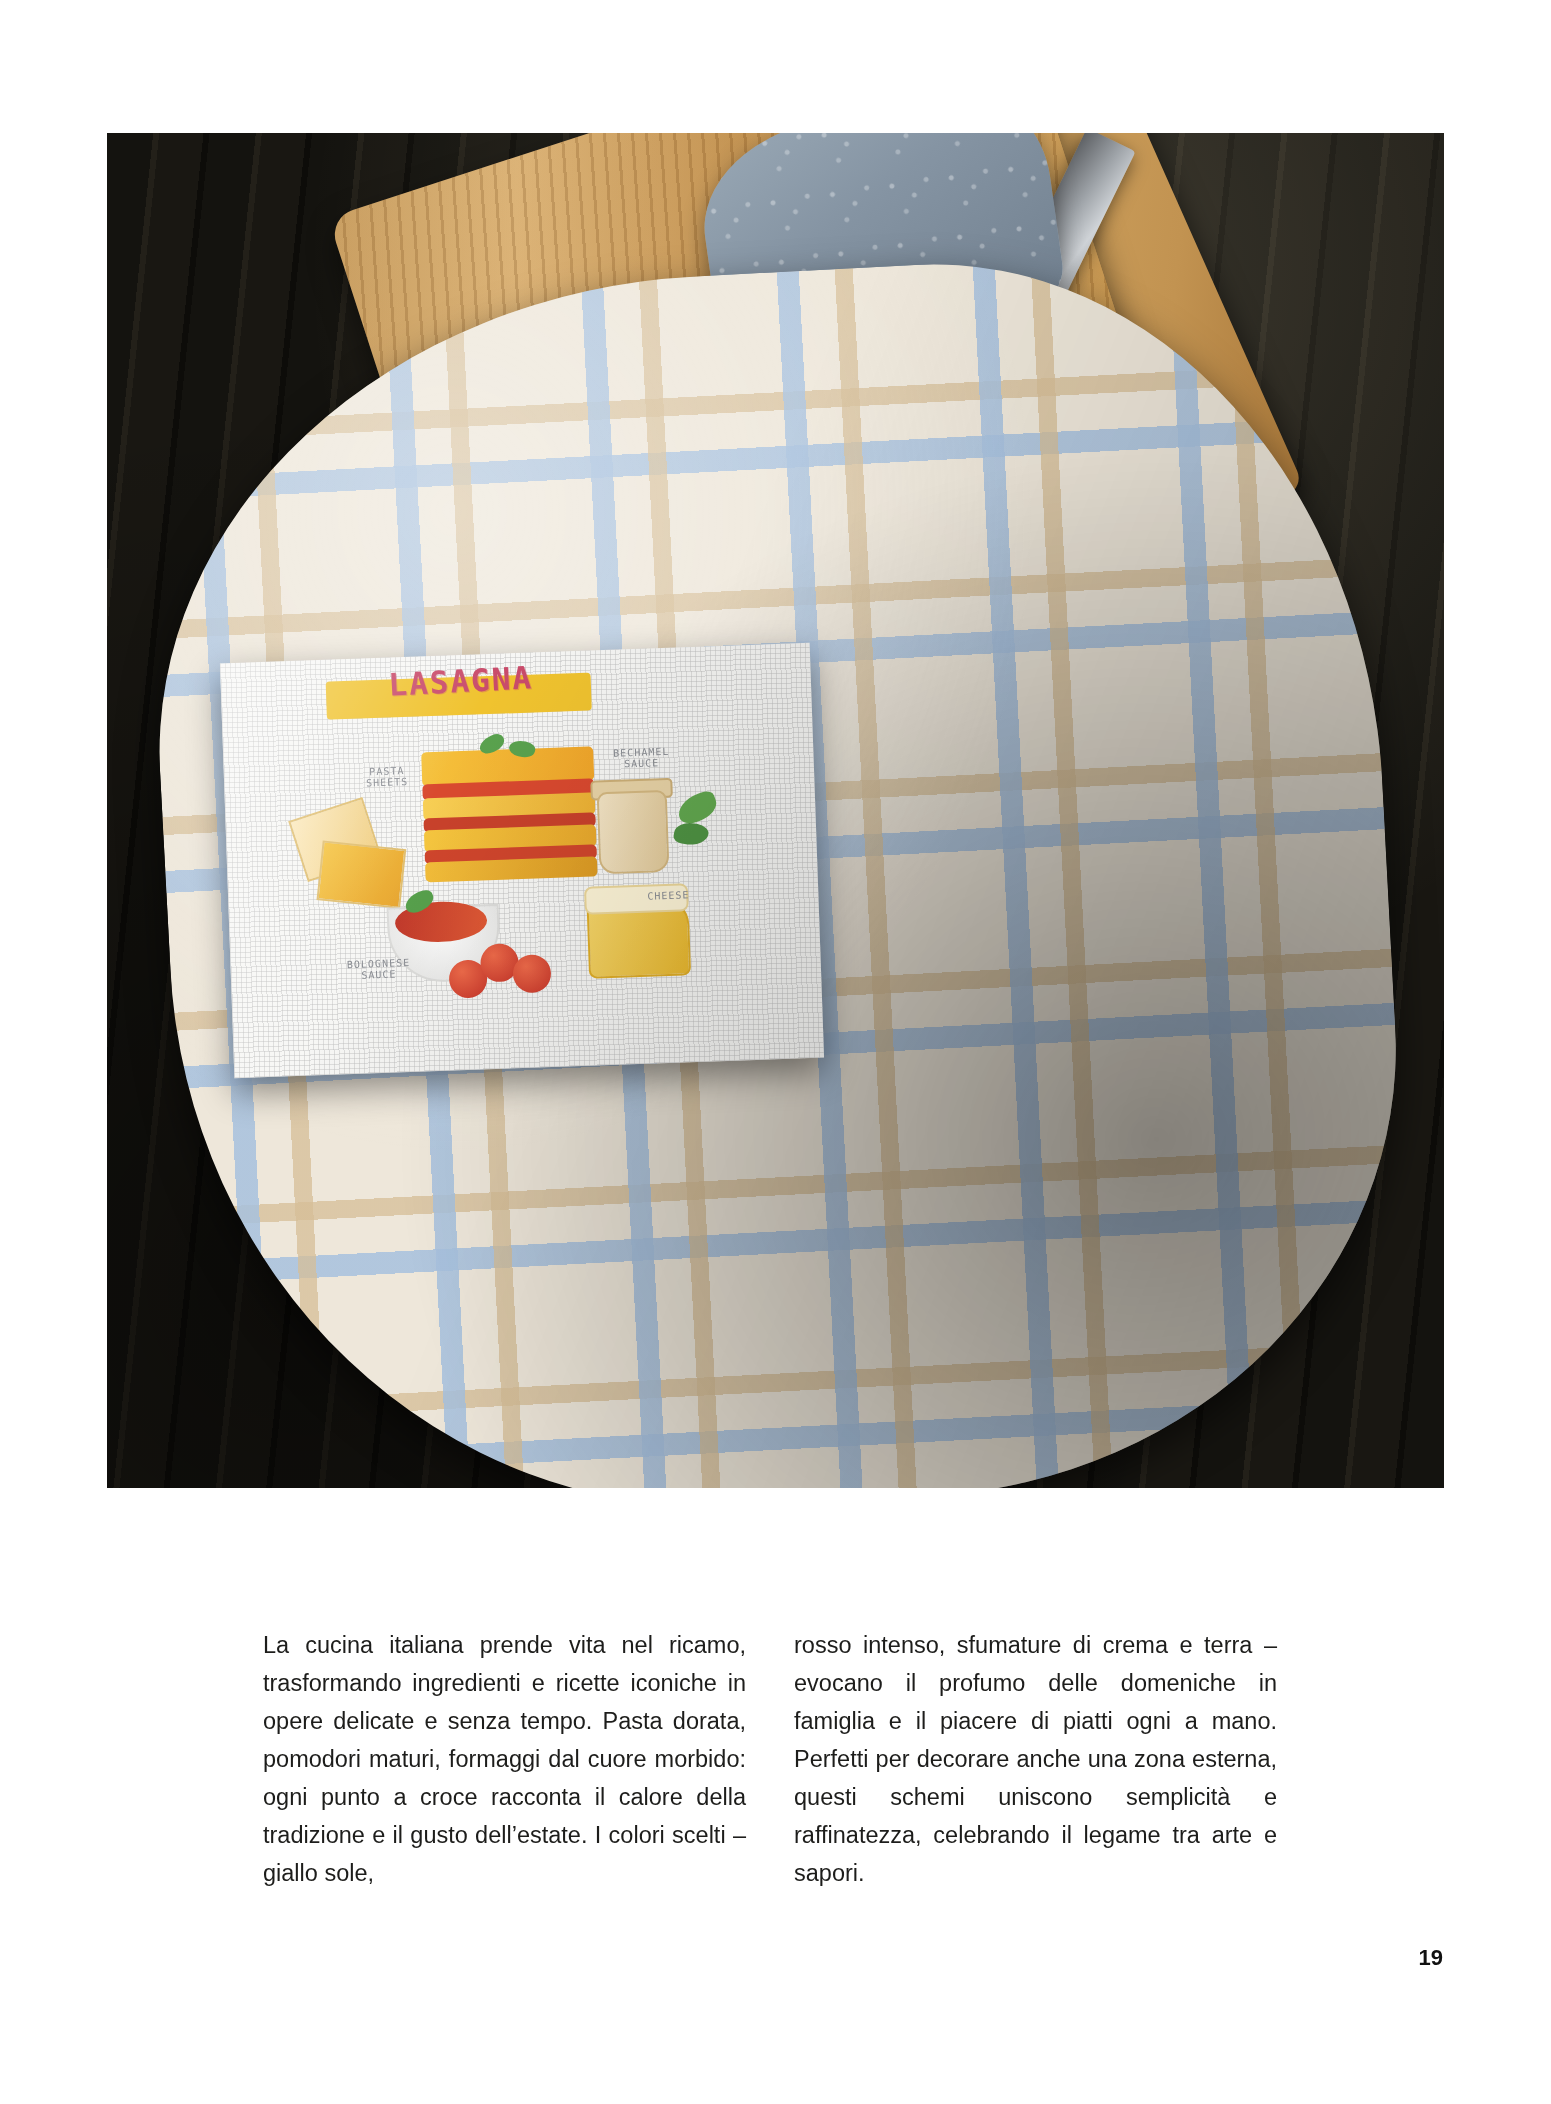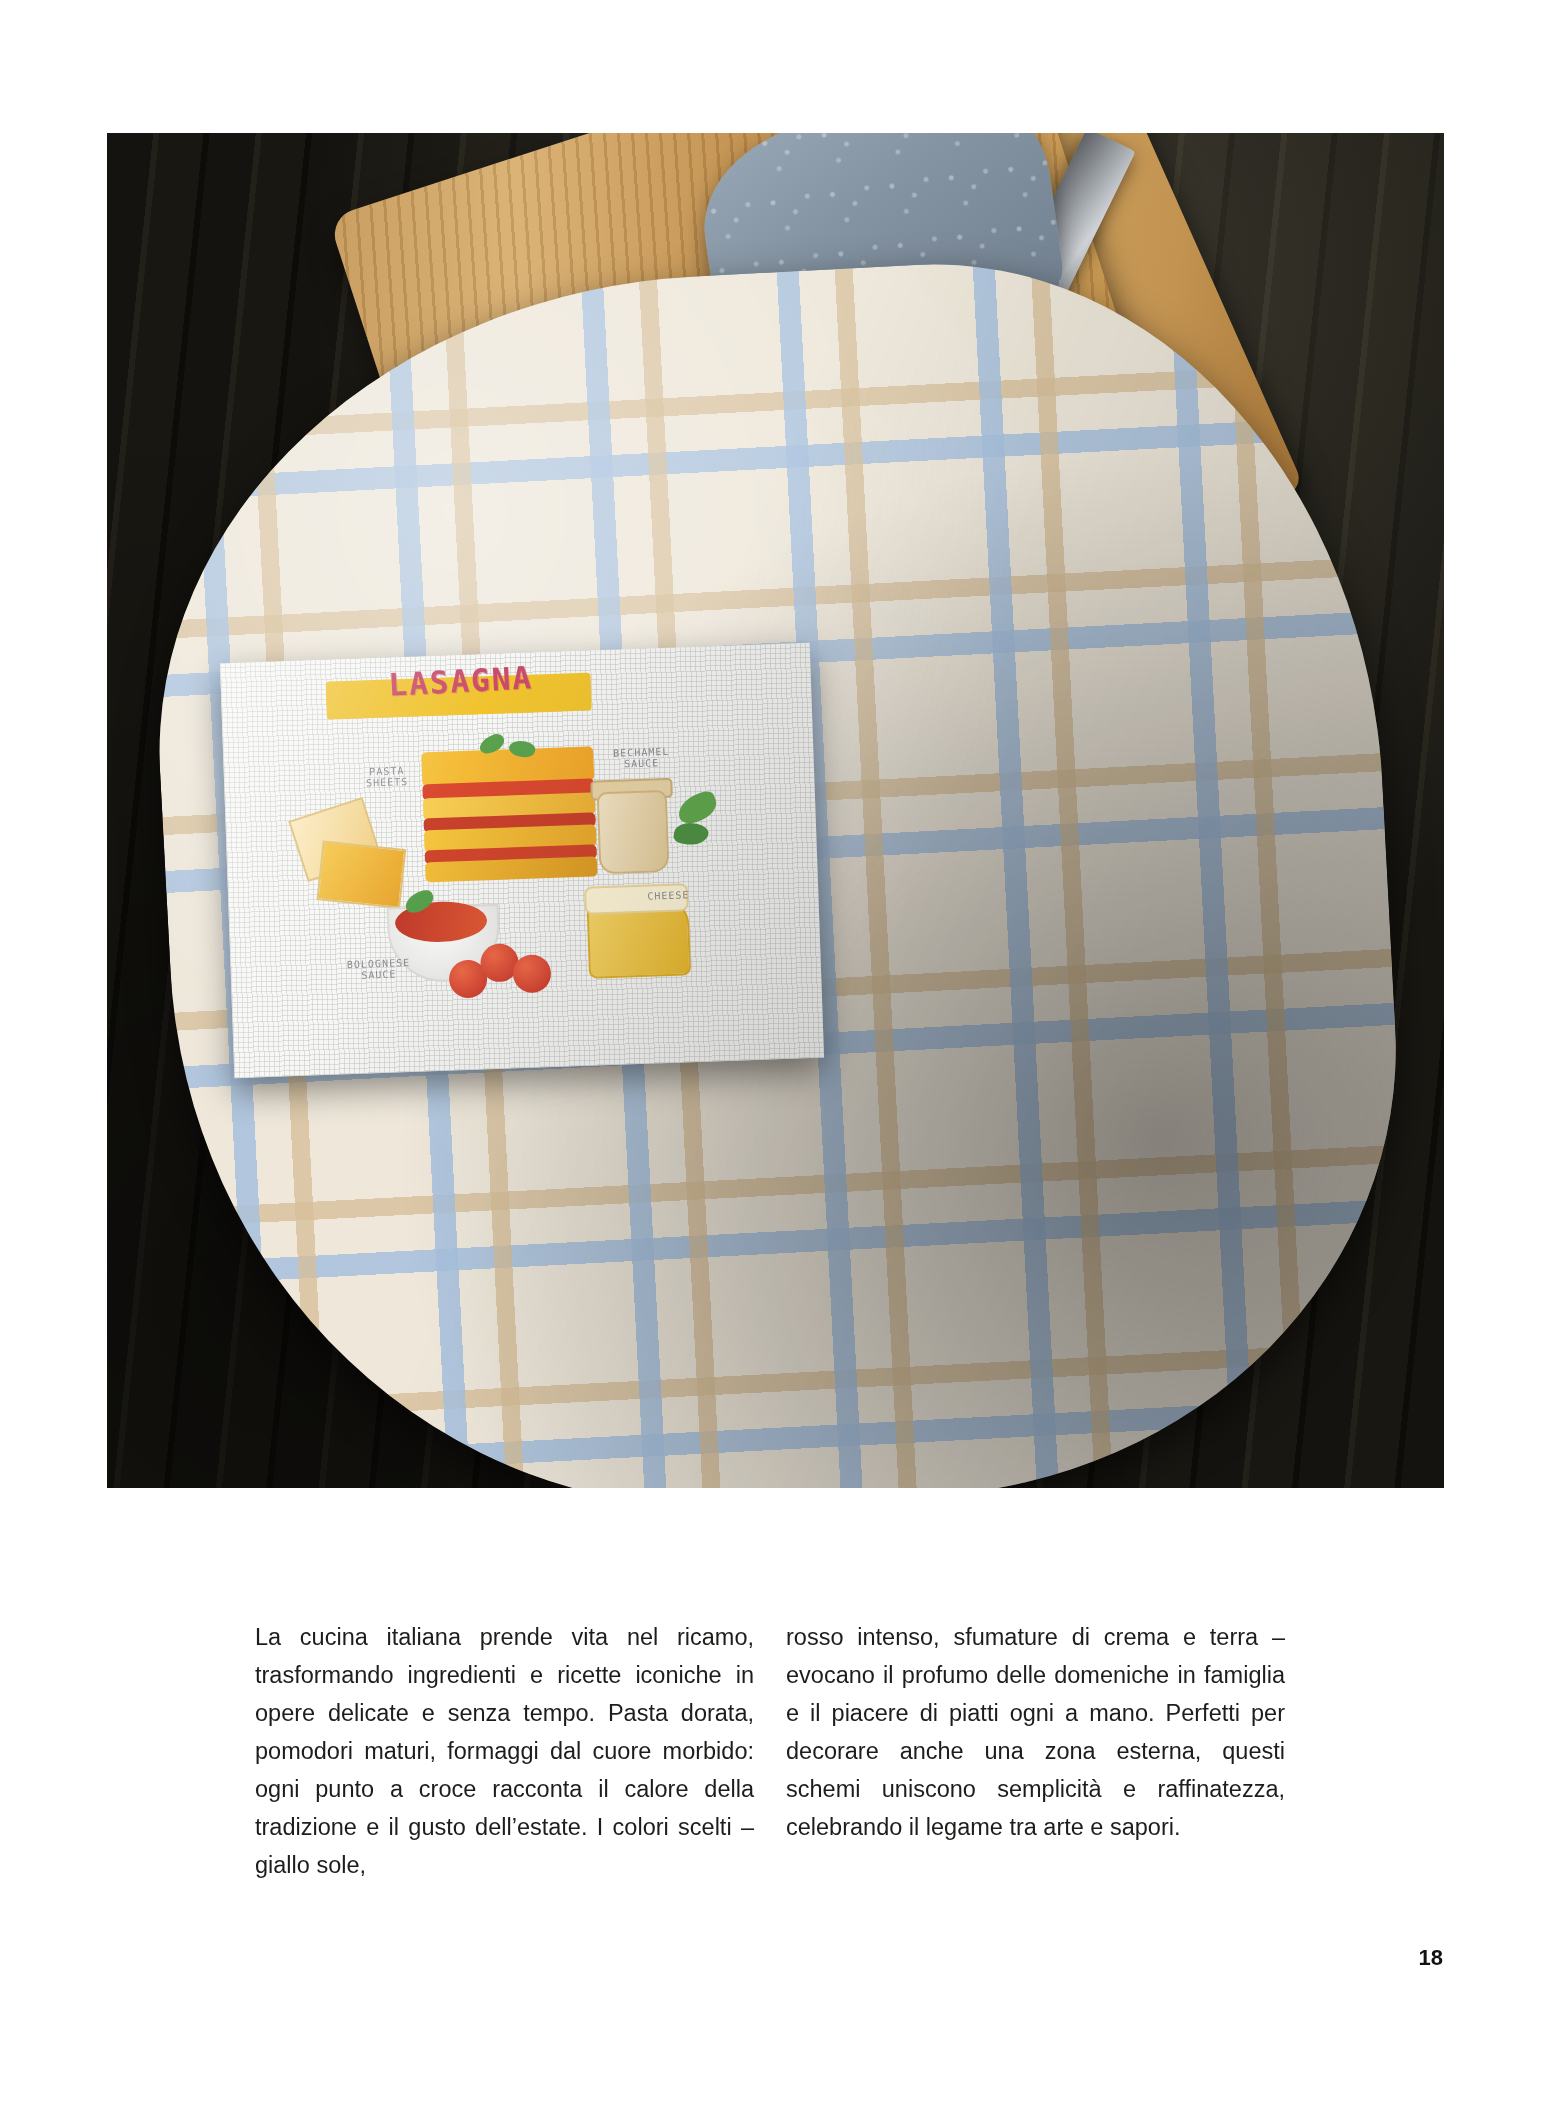--- a/index.html
+++ b/index.html
@@ -401,21 +401,21 @@
   }
   .col {
     width: 499px;
     font-size: 23.5px;
     line-height: 38px;
     color: #1d1d1b;
     text-align: justify;
     text-justify: inter-word;
     hyphens: manual;
   }
-  .col p { margin: 0; }
+  .col p { margin: 8px; }
 
   .folio {
     position: absolute;
     right: 108px;
     top: 1945px;
     font-size: 22px;
     font-weight: 700;
     color: #111;
   }
 </style>
@@ -495,14 +495,14 @@
 
   <div class="columns">
     <div class="col">
       <p>La cucina italiana prende vita nel ricamo, trasformando ingredienti e ricette iconiche in opere delicate e senza tempo. Pasta dorata, pomodori maturi, formaggi dal cuore morbido: ogni punto a croce racconta il calore della tradizione e il gusto dell’estate. I colori scelti – giallo sole,</p>
     </div>
     <div class="col">
       <p>rosso intenso, sfumature di crema e terra – evocano il profumo delle domeniche in famiglia e il piacere di piatti ogni a mano. Perfetti per decorare anche una zona esterna, questi schemi uniscono semplicità e raffinatezza, celebrando il legame tra arte e sapori.</p>
     </div>
   </div>
 
-  <div class="folio">18</div>
+  <div class="folio">19</div>
 </div>
 
 </body></html>

